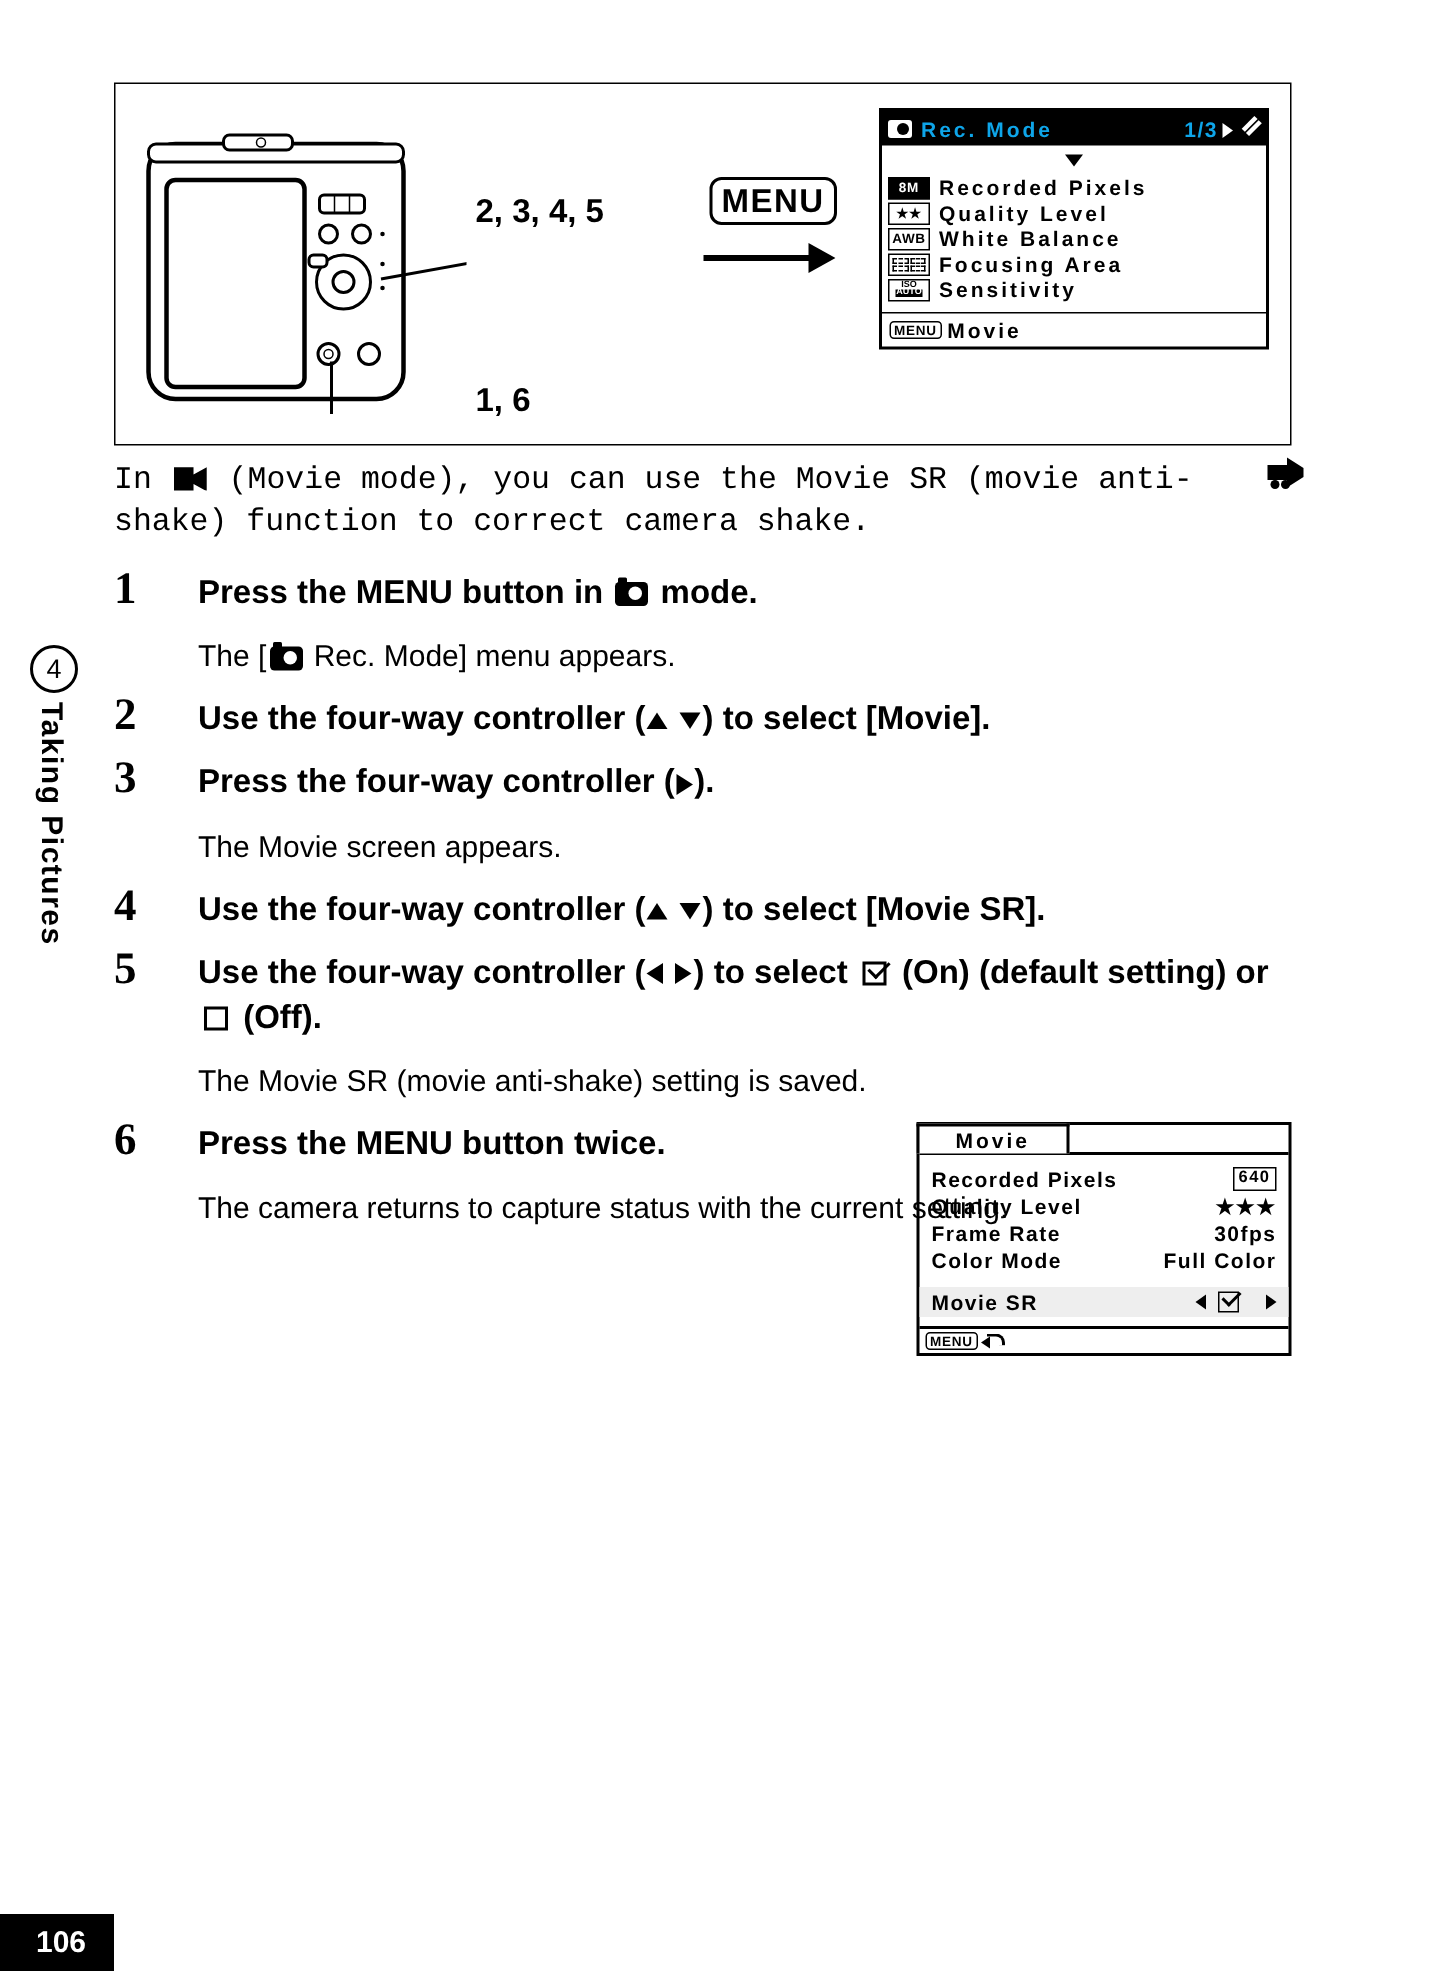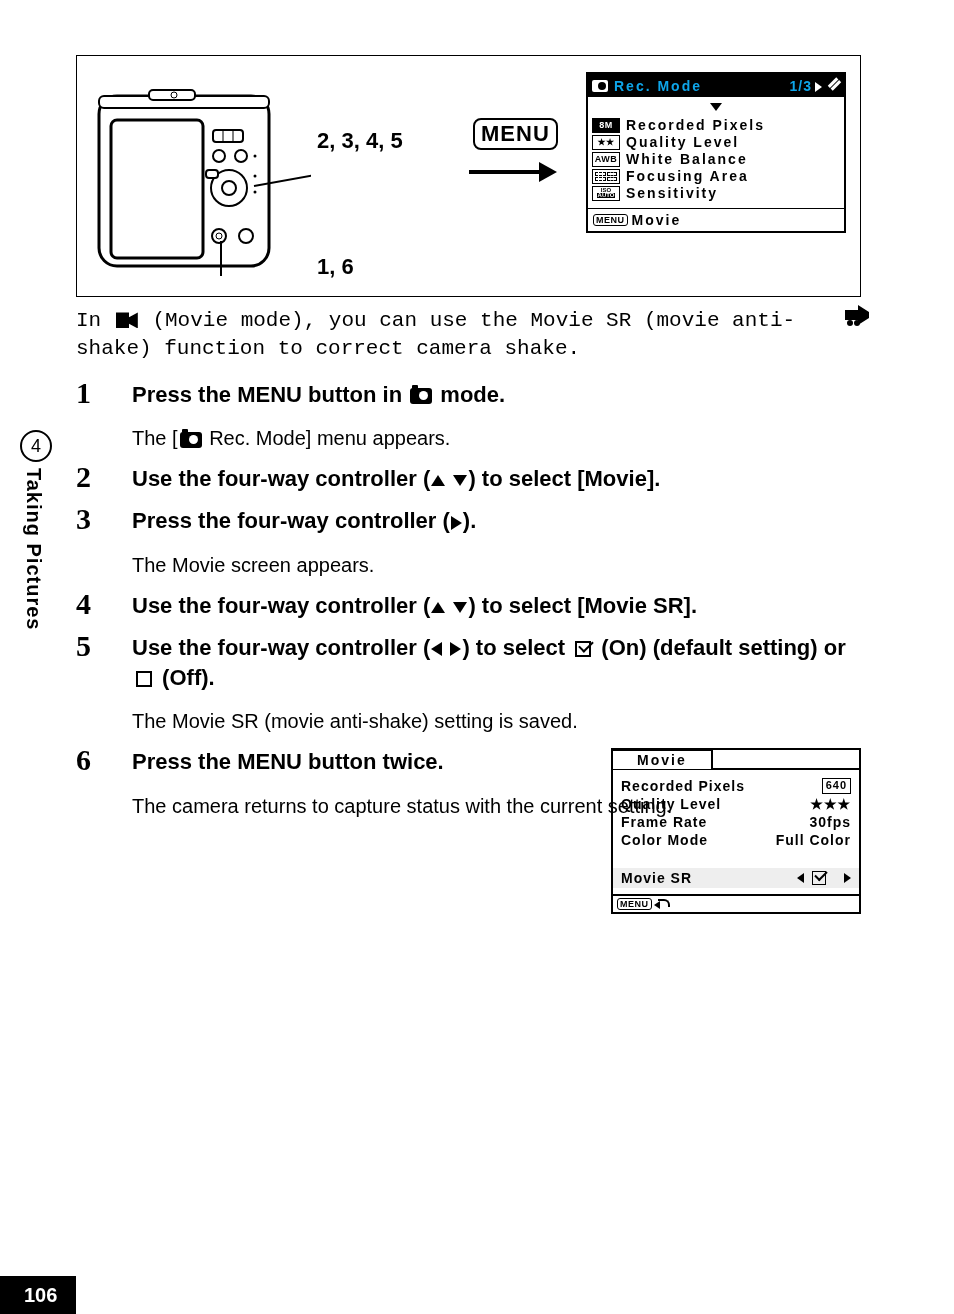--- a/index.html
+++ b/index.html
@@ -345,21 +345,21 @@
     }
     .movie-screen-body {
       padding: 6px 8px;
       border-top:2px solid #000;
       margin-top:-2px;
     }
     .movie-screen-row { display:flex; justify-content:space-between; margin:2px 0; letter-spacing:1px; }
     .movie-screen-row .v640 { border:1.5px solid #000; padding:0 3px; font-size:11px; }
     .movie-sr-row {
       background:#eee;
-      margin: 20px -8px 0;
+      margin: 10px -8px 0;
       padding: 2px 8px;
       display:flex;
       align-items:center;
       letter-spacing:1px;
     }
     .movie-sr-row .spacer { flex:1; }
     .small-tri-l, .small-tri-r {
       display:inline-block; width:0; height:0; vertical-align:middle;
     }
     .small-tri-l { border-top:5px solid transparent; border-bottom:5px solid transparent; border-right:7px solid #000; margin-right:8px; }

